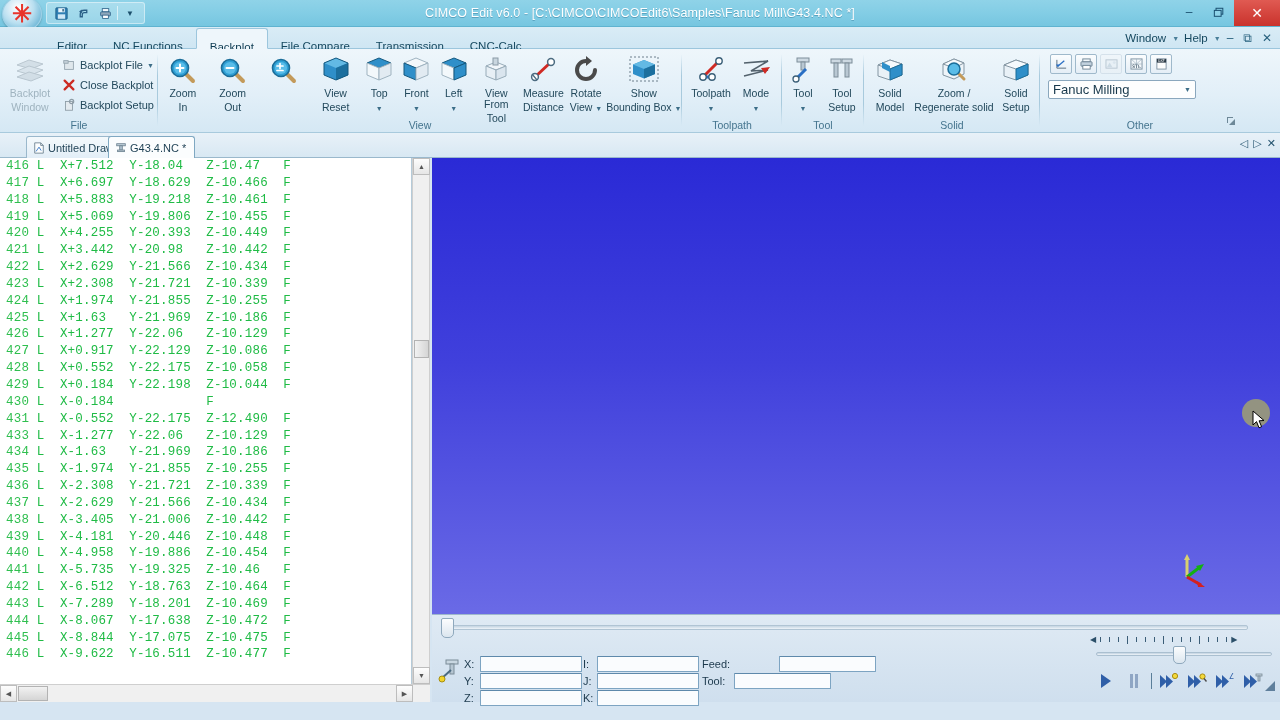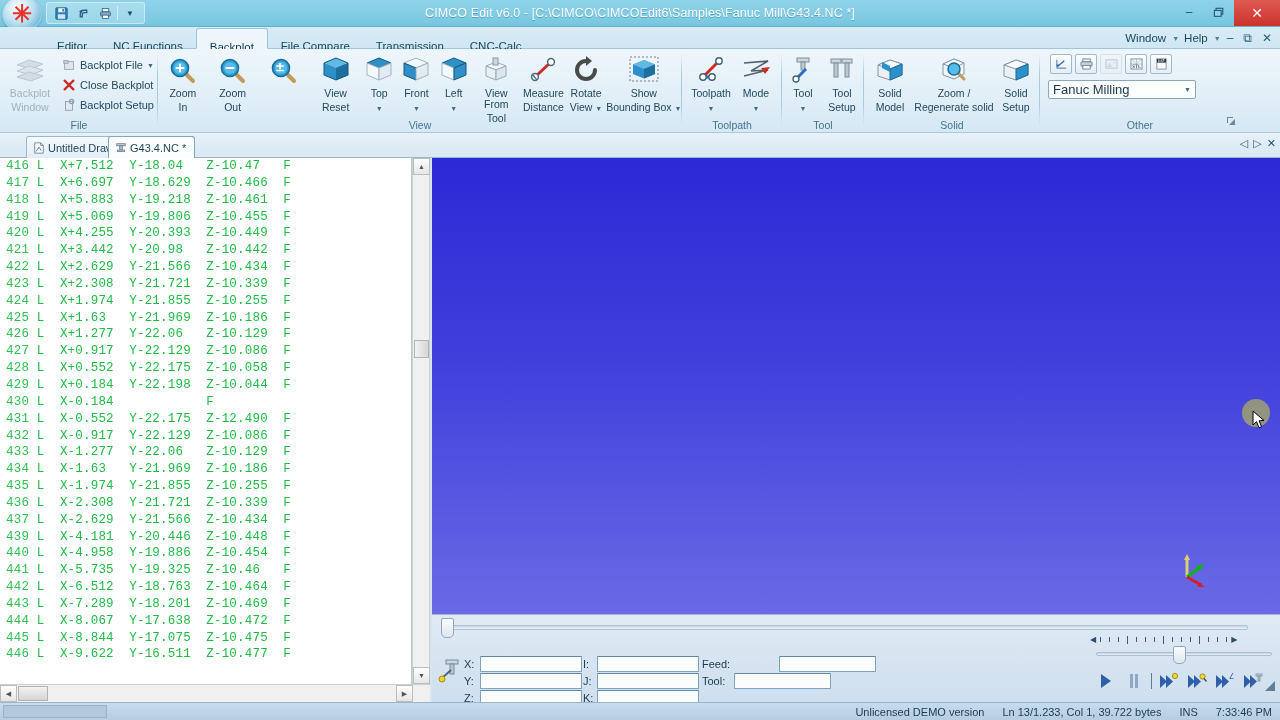--- a/index.html
+++ b/index.html
@@ -665,26 +665,26 @@
         <div class="codeline"><span class="ln">422 </span><span>L  X+2.629  Y-21.566  Z-10.434  F</span></div>
         <div class="codeline"><span class="ln">423 </span><span>L  X+2.308  Y-21.721  Z-10.339  F</span></div>
         <div class="codeline"><span class="ln">424 </span><span>L  X+1.974  Y-21.855  Z-10.255  F</span></div>
         <div class="codeline"><span class="ln">425 </span><span>L  X+1.63   Y-21.969  Z-10.186  F</span></div>
         <div class="codeline"><span class="ln">426 </span><span>L  X+1.277  Y-22.06   Z-10.129  F</span></div>
         <div class="codeline"><span class="ln">427 </span><span>L  X+0.917  Y-22.129  Z-10.086  F</span></div>
         <div class="codeline"><span class="ln">428 </span><span>L  X+0.552  Y-22.175  Z-10.058  F</span></div>
         <div class="codeline"><span class="ln">429 </span><span>L  X+0.184  Y-22.198  Z-10.044  F</span></div>
         <div class="codeline"><span class="ln">430 </span><span>L  X-0.184            F</span></div>
         <div class="codeline"><span class="ln">431 </span><span>L  X-0.552  Y-22.175  Z-12.490  F</span></div>
-        <div class="codeline"><span class="ln">432 </span><span>L  X-0.917  Y-22.129  Z-10.086  F</span></div>
         <div class="codeline"><span class="ln">433 </span><span>L  X-1.277  Y-22.06   Z-10.129  F</span></div>
         <div class="codeline"><span class="ln">434 </span><span>L  X-1.63   Y-21.969  Z-10.186  F</span></div>
         <div class="codeline"><span class="ln">435 </span><span>L  X-1.974  Y-21.855  Z-10.255  F</span></div>
         <div class="codeline"><span class="ln">436 </span><span>L  X-2.308  Y-21.721  Z-10.339  F</span></div>
         <div class="codeline"><span class="ln">437 </span><span>L  X-2.629  Y-21.566  Z-10.434  F</span></div>
+        <div class="codeline"><span class="ln">438 </span><span>L  X-3.405  Y-21.006  Z-10.442  F</span></div>
         <div class="codeline"><span class="ln">439 </span><span>L  X-4.181  Y-20.446  Z-10.448  F</span></div>
         <div class="codeline"><span class="ln">440 </span><span>L  X-4.958  Y-19.886  Z-10.454  F</span></div>
         <div class="codeline"><span class="ln">441 </span><span>L  X-5.735  Y-19.325  Z-10.46   F</span></div>
         <div class="codeline"><span class="ln">442 </span><span>L  X-6.512  Y-18.763  Z-10.464  F</span></div>
         <div class="codeline"><span class="ln">443 </span><span>L  X-7.289  Y-18.201  Z-10.469  F</span></div>
         <div class="codeline"><span class="ln">444 </span><span>L  X-8.067  Y-17.638  Z-10.472  F</span></div>
         <div class="codeline"><span class="ln">445 </span><span>L  X-8.844  Y-17.075  Z-10.475  F</span></div>
         <div class="codeline"><span class="ln">446 </span><span>L  X-9.622  Y-16.511  Z-10.477  F</span></div>
       </div>
   </div>
@@ -829,23 +829,14 @@
         <path d="M7 2 L14 8.5 L7 15 Z" fill="#2f5fa8"></path>
         <rect x="13" y="1" width="6" height="2" fill="#c9d7e1" stroke="#7b8c98" stroke-width=".8"></rect>
         <rect x="15" y="3" width="2" height="5" fill="#b6c6d2" stroke="#7b8c98" stroke-width=".8"></rect>
       </svg>
     </div>
   </div>
   <svg class="resize-grip" style="top:680px; right:4px; position:absolute;" viewBox="0 0 12 12">
     <path d="M1 11 L11 11 L11 1 Z" fill="#5f7f9c"></path>
   </svg>
 
-  <div class="statusbar">
-    <div class="status-left"></div>
-    <div class="status-right">
-      <span class="status-txt">Unlicensed DEMO version</span>
-      <span class="status-txt">Ln 13/1.233, Col 1, 39.722 bytes</span>
-      <span class="status-txt">INS</span>
-      <span class="status-txt">7:33:46 PM</span>
-    </div>
-  </div>
 
 </div>
 
 </body></html>

